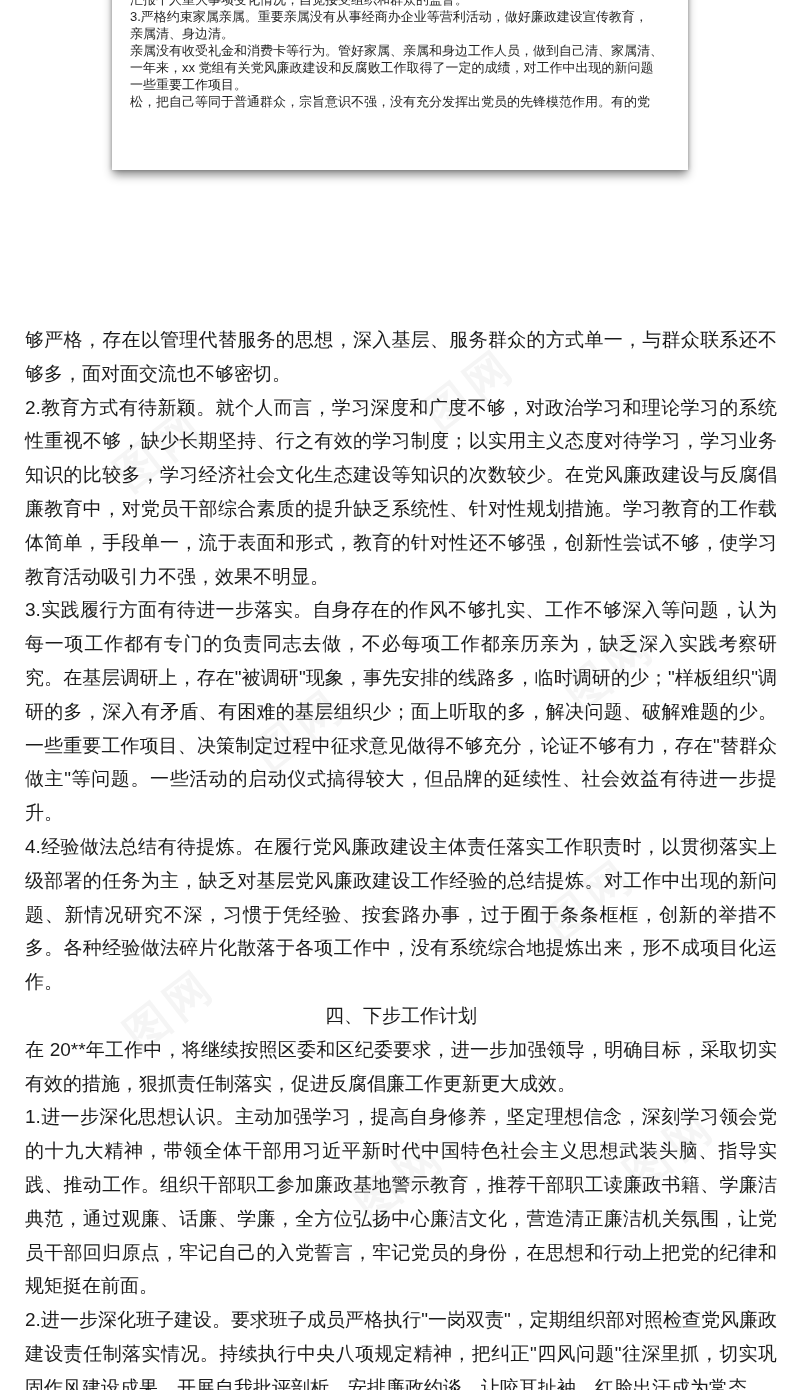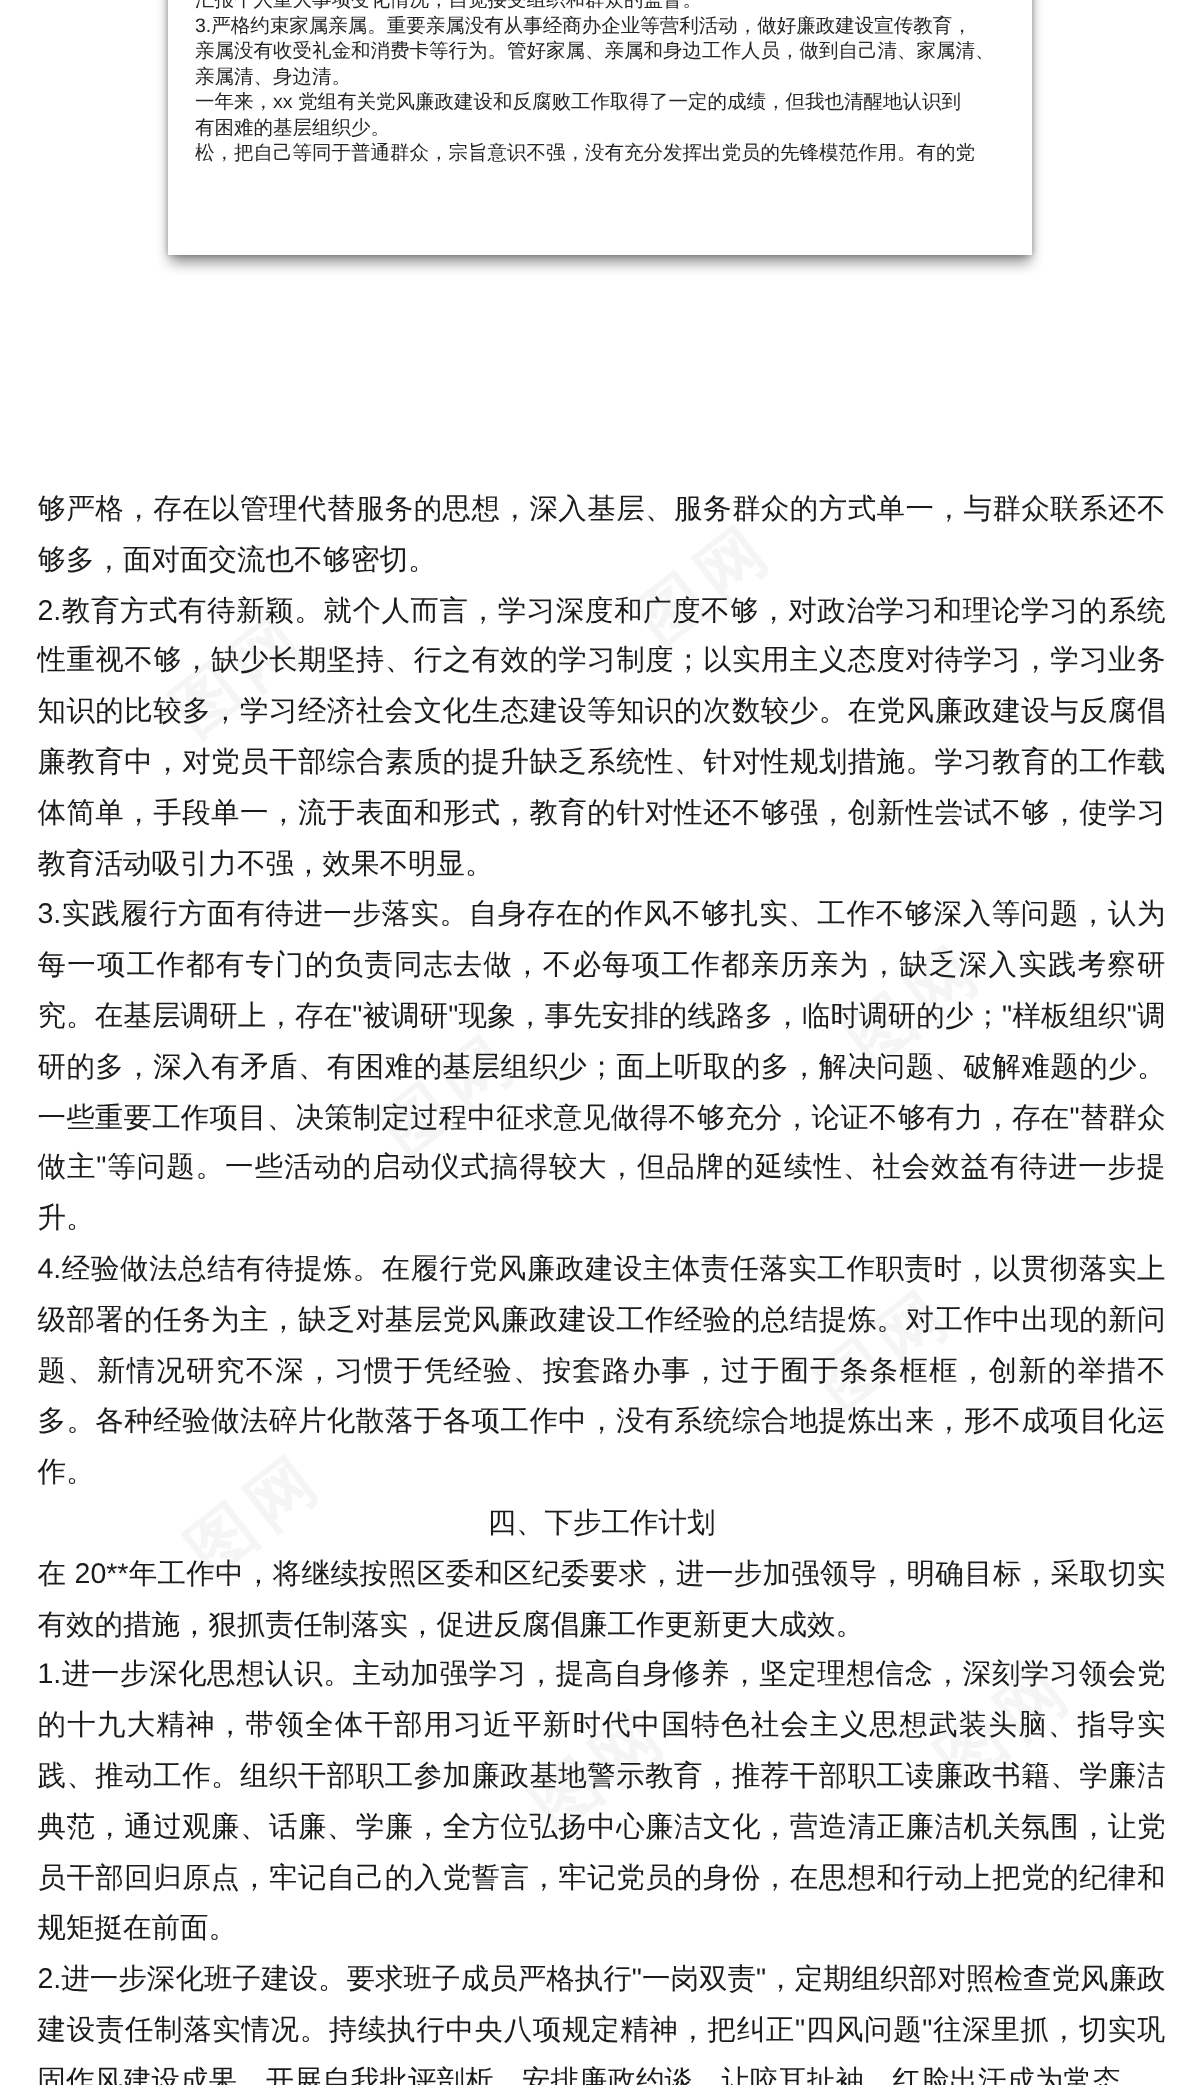--- a/index.html
+++ b/index.html
@@ -88,24 +88,24 @@
     <span class="wm" style="left:120px;  top:980px;">图网</span>
     <span class="wm" style="left:540px;  top:870px;">图网</span>
     <span class="wm" style="left:350px;  top:1150px;">图网</span>
     <span class="wm" style="left:620px;  top:1120px;">图网</span>
   </div>
 
   <div class="preview-page">
     <div class="preview-text">
       <div class="preview-line">汇报个人重大事项变化情况，自觉接受组织和群众的监督。</div>
       <div class="preview-line">3.严格约束家属亲属。重要亲属没有从事经商办企业等营利活动，做好廉政建设宣传教育，</div>
+      <div class="preview-line">亲属清、身边清。</div>
       <div class="preview-line">亲属没有收受礼金和消费卡等行为。管好家属、亲属和身边工作人员，做到自己清、家属清、</div>
-      <div class="preview-line">亲属清、身边清。</div>
-      <div class="preview-line">一年来，xx 党组有关党风廉政建设和反腐败工作取得了一定的成绩，但我也清醒地认识到</div>
-      <div class="preview-line">有困难的基层组织少。</div>
+      <div class="preview-line">一年来，xx 党组有关党风廉政建设和反腐败工作取得了一定的成绩，对工作中出现的新问题</div>
+      <div class="preview-line">一些重要工作项目。</div>
       <div class="preview-line">松，把自己等同于普通群众，宗旨意识不强，没有充分发挥出党员的先锋模范作用。有的党</div>
     </div>
   </div>
 
   <div class="doc-body">
     <p>够严格，存在以管理代替服务的思想，深入基层、服务群众的方式单一，与群众联系还不够多，面对面交流也不够密切。</p>
     <p>2.教育方式有待新颖。就个人而言，学习深度和广度不够，对政治学习和理论学习的系统性重视不够，缺少长期坚持、行之有效的学习制度；以实用主义态度对待学习，学习业务知识的比较多，学习经济社会文化生态建设等知识的次数较少。在党风廉政建设与反腐倡廉教育中，对党员干部综合素质的提升缺乏系统性、针对性规划措施。学习教育的工作载体简单，手段单一，流于表面和形式，教育的针对性还不够强，创新性尝试不够，使学习教育活动吸引力不强，效果不明显。</p>
     <p>3.实践履行方面有待进一步落实。自身存在的作风不够扎实、工作不够深入等问题，认为每一项工作都有专门的负责同志去做，不必每项工作都亲历亲为，缺乏深入实践考察研究。在基层调研上，存在"被调研"现象，事先安排的线路多，临时调研的少；"样板组织"调研的多，深入有矛盾、有困难的基层组织少；面上听取的多，解决问题、破解难题的少。一些重要工作项目、决策制定过程中征求意见做得不够充分，论证不够有力，存在"替群众做主"等问题。一些活动的启动仪式搞得较大，但品牌的延续性、社会效益有待进一步提升。</p>
     <p>4.经验做法总结有待提炼。在履行党风廉政建设主体责任落实工作职责时，以贯彻落实上级部署的任务为主，缺乏对基层党风廉政建设工作经验的总结提炼。对工作中出现的新问题、新情况研究不深，习惯于凭经验、按套路办事，过于囿于条条框框，创新的举措不多。各种经验做法碎片化散落于各项工作中，没有系统综合地提炼出来，形不成项目化运作。</p>
     <p class="heading">四、下步工作计划</p>

